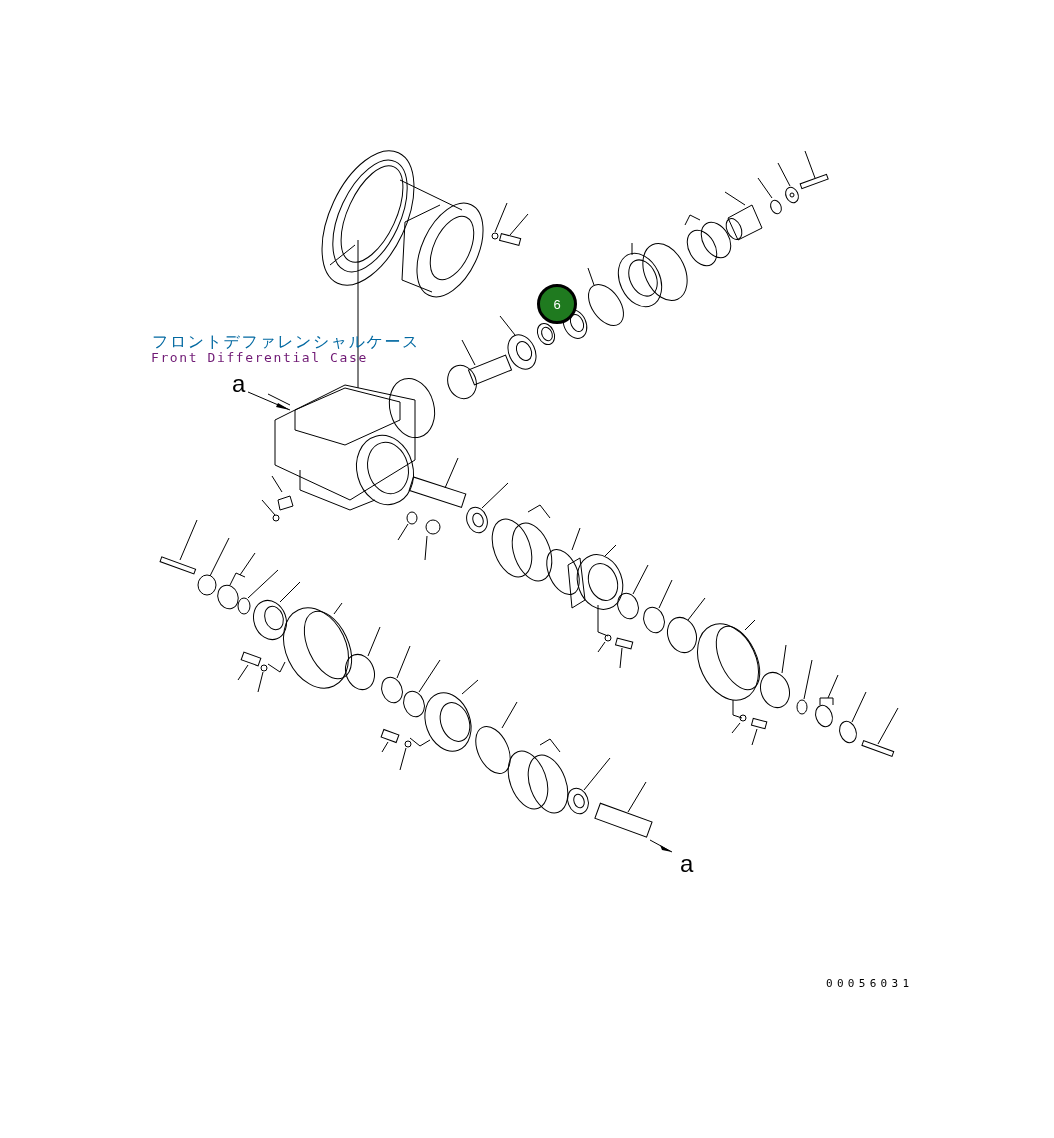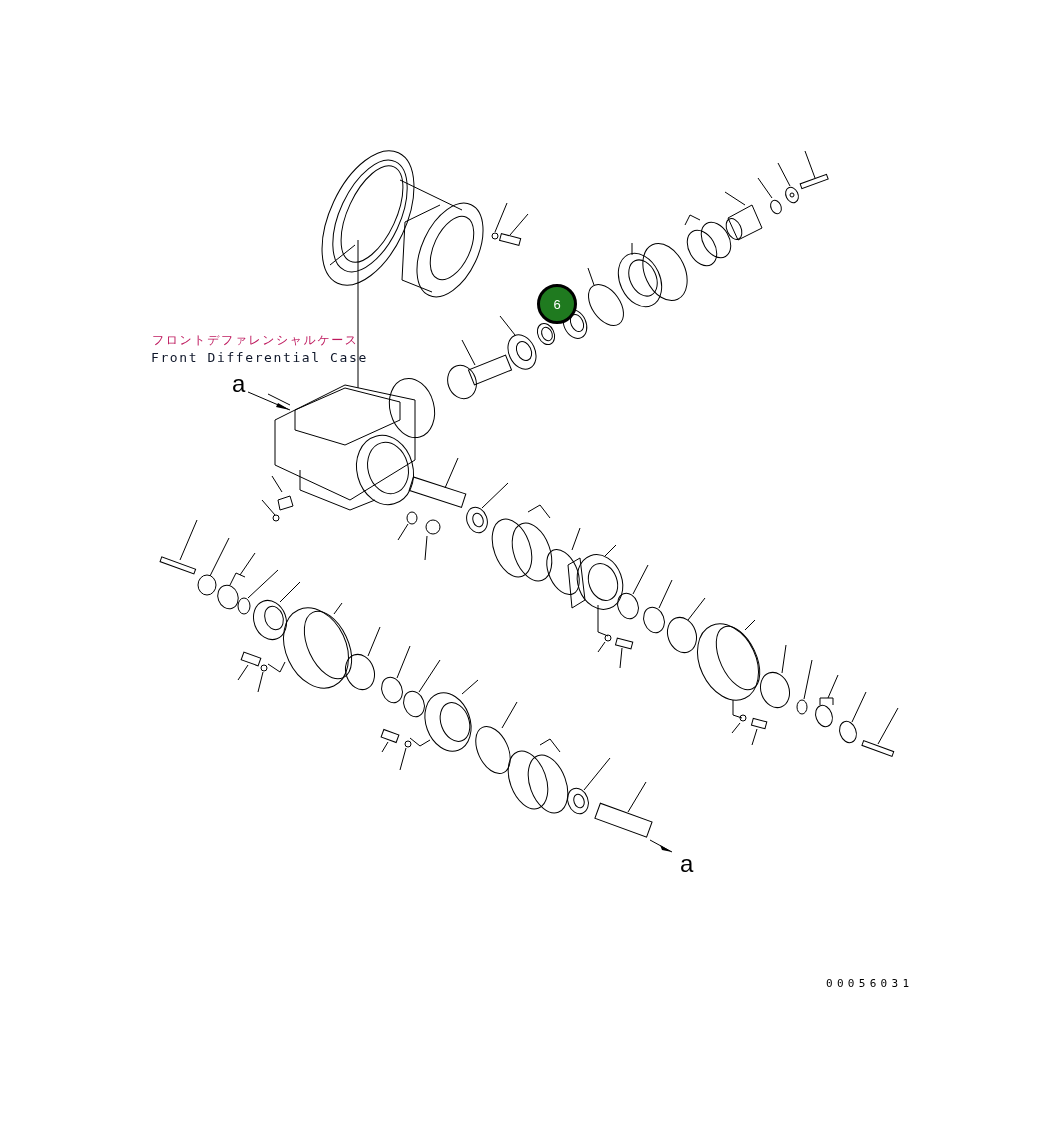--- a/index.html
+++ b/index.html
@@ -1,19 +1,19 @@
 <!DOCTYPE html>
 <html><head>
 <meta charset="utf-8">
 <style>
   html,body{margin:0;padding:0;background:#ffffff;}
   body{width:1054px;height:1138px;position:relative;overflow:hidden;font-family:"DejaVu Sans Mono",monospace;}
   #canvas{position:absolute;left:0;top:0;width:1054px;height:1138px;}
-  .label-jp{position:absolute;left:152px;top:332px;font-family:"DejaVu Sans Mono",monospace;font-size:12px;letter-spacing:1.5px;color:#be185d;white-space:nowrap;}
-  .label-en{position:absolute;left:151px;top:350px;font-family:"DejaVu Sans Mono",monospace;font-size:13px;letter-spacing:1.6px;color:#0f172a;white-space:nowrap;}
+  .label-jp{position:absolute;left:152px;top:332px;font-family:"DejaVu Sans Mono",monospace;font-size:16px;letter-spacing:1.5px;color:#0369a1;white-space:nowrap;}
+  .label-en{position:absolute;left:151px;top:350px;font-family:"DejaVu Sans Mono",monospace;font-size:13px;letter-spacing:1.6px;color:#701a75;white-space:nowrap;}
   .ref-a{position:absolute;font-family:"Liberation Sans",sans-serif;font-size:24px;color:#000;line-height:1;}
   .ref-a-top{left:232px;top:372px;}
   .ref-a-bot{left:680px;top:852px;}
   .drawing-no{position:absolute;left:826px;top:977px;font-family:"DejaVu Sans Mono",monospace;font-size:11px;letter-spacing:4.3px;color:#000;}
   .callout{position:absolute;left:537px;top:284px;width:40px;height:40px;border-radius:50%;background:#1f7a1f;border:3px solid #000;box-sizing:border-box;display:flex;align-items:center;justify-content:center;color:#ffffff;font-family:"Liberation Sans",sans-serif;font-size:13px;cursor:pointer;}
   svg .p{fill:none;stroke:#000;stroke-width:1;}
   svg .pw{fill:#fff;stroke:#000;stroke-width:1;}
   svg .l{stroke:#000;stroke-width:1;fill:none;}
 </style>
 </head>

